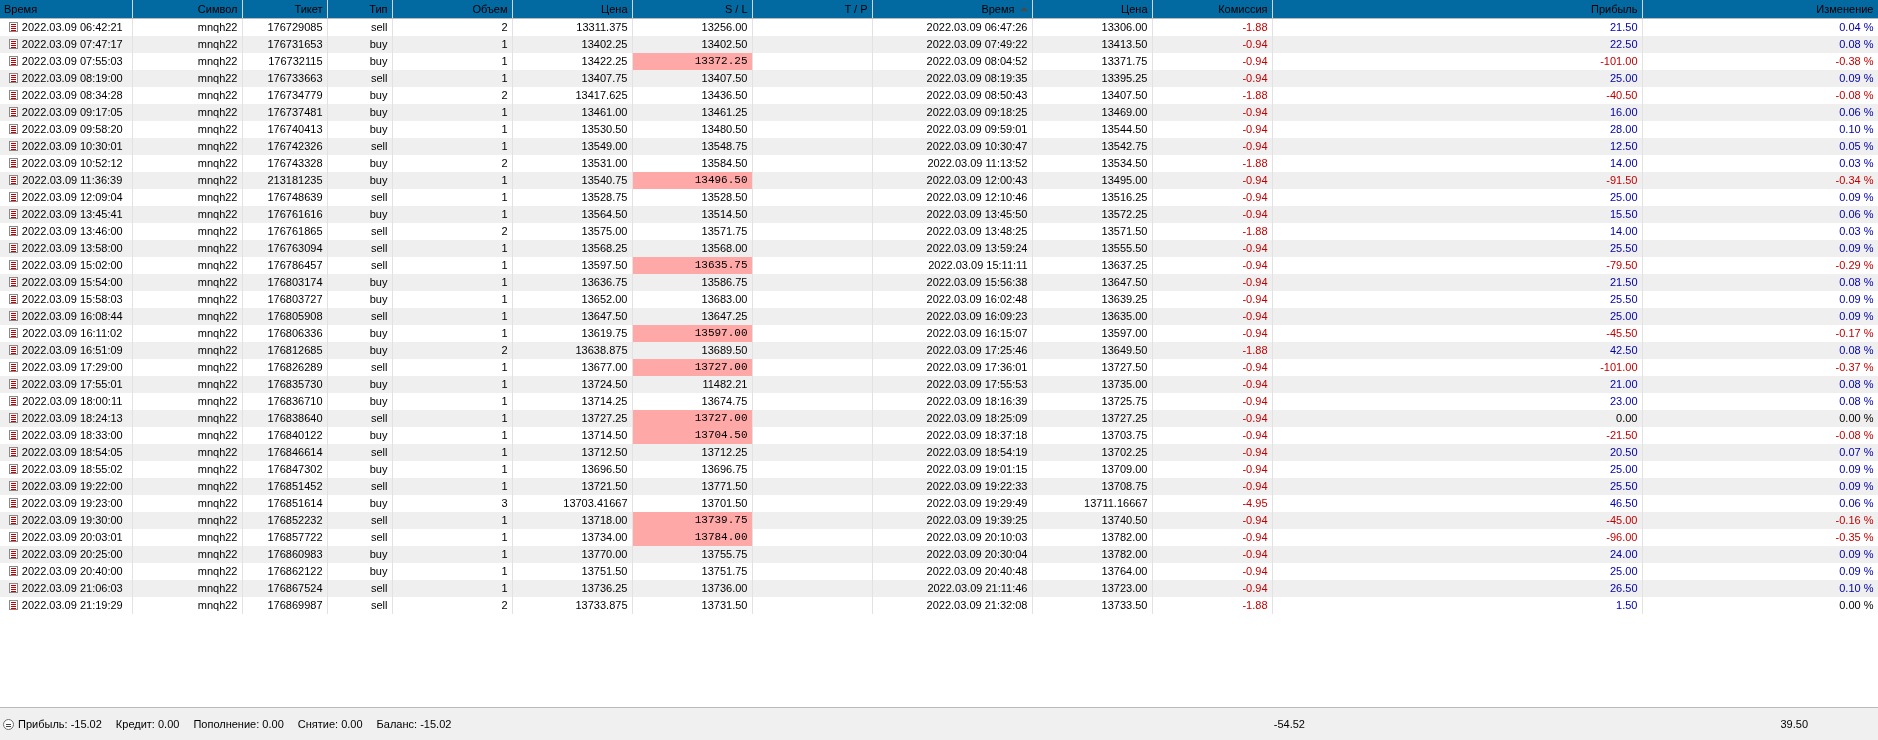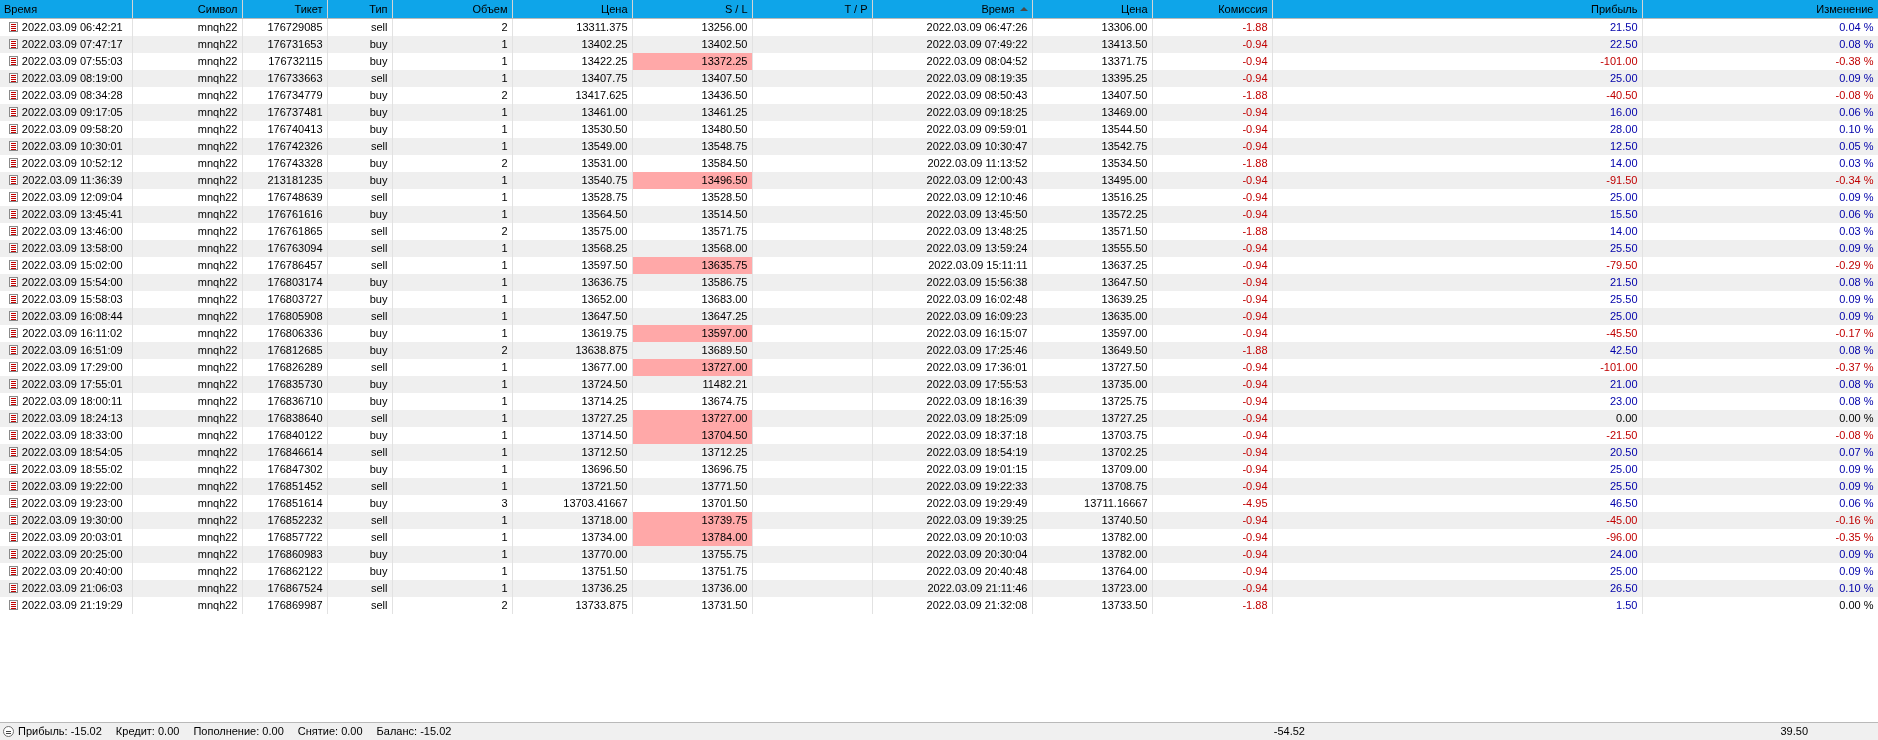--- a/index.html
+++ b/index.html
@@ -11,21 +11,21 @@
     font-size: 11px;
     color: #000000;
     overflow: hidden;
   }
   .grid {
     width: 1878px;
     border-collapse: collapse;
     table-layout: fixed;
   }
   .grid th {
-    background: #0ea5e9;
+    background: #0369a1;
     border-right: 1px solid #d4d4d4;
     border-bottom: 1px solid #b9b9b9;
     font-weight: normal;
     font-size: 11px;
     padding: 2px 4px;
     height: 18px;
     white-space: nowrap;
     overflow: hidden;
     text-align: right;
     color: #000;
@@ -37,21 +37,21 @@
     height: 17px;
     line-height: 15px;
     white-space: nowrap;
     overflow: hidden;
     text-align: right;
     font-size: 11px;
   }
   .grid td.l { text-align: center; }
   tr.alt td { background: #efefef; }
   tr.norm td { background: #ffffff; }
-  td.hl { background: #ffa8a8 !important; }
+  td.hl { background: #ffa8a8 !important; font-family: Liberation Mono, monospace; }
   .ico {
     display: inline-block;
     width: 9px; height: 10px;
     border: 1px solid #8a8a8a;
     background: #fdfdfd;
     margin-right: 4px;
     position: relative;
     vertical-align: -1px;
   }
   .ico::before {
@@ -71,21 +71,21 @@
     border-left: 4px solid transparent;
     border-right: 4px solid transparent;
     border-bottom: 4px solid #4a4a4a;
     margin-left: 5px;
     vertical-align: 2px;
   }
   .statusbar {
     position: absolute;
     left: 0; bottom: 0;
     width: 1878px;
-    height: 18px;
+    height: 33px;
     background: #f0f0f0;
     border-top: 1px solid #b9b9b9;
     font-size: 11px;
     line-height: 17px;
     display: flex;
     align-items: center;
   }
   .statusbar .sum-ico {
     display: inline-block;
     width: 11px; height: 11px;

